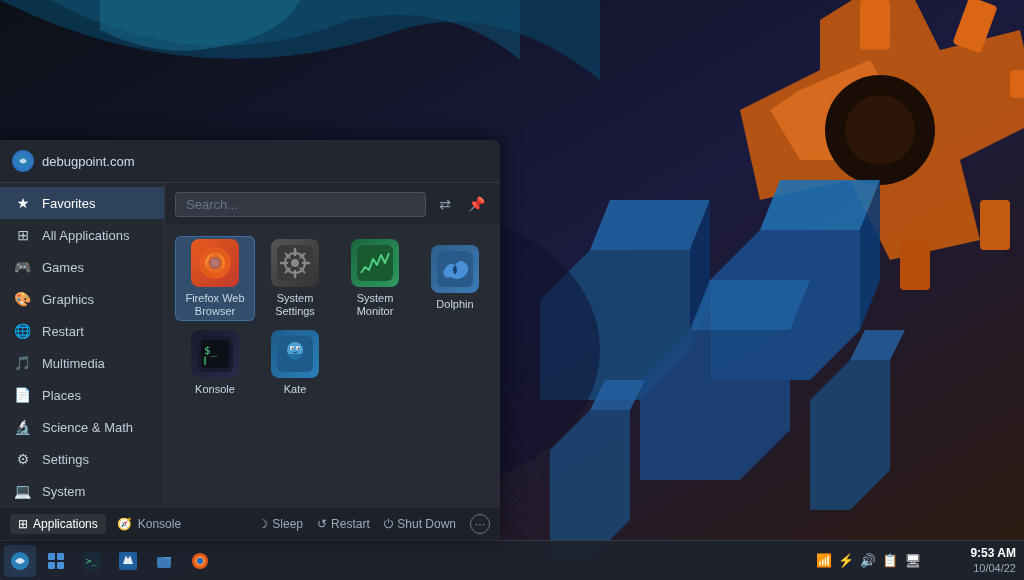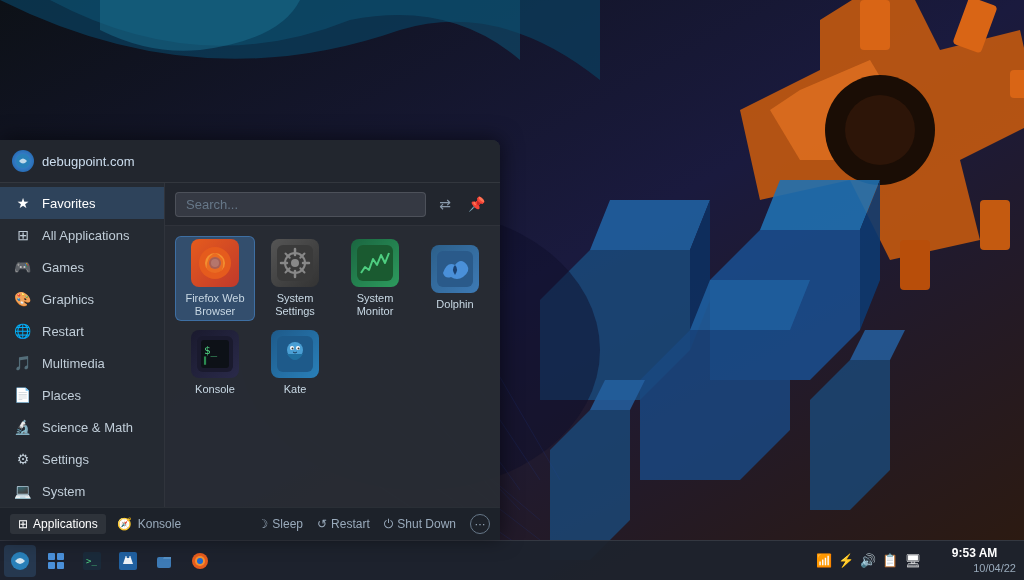--- a/index.html
+++ b/index.html
@@ -73,21 +73,21 @@
     .taskbar-sys-icons {
       display: flex;
       align-items: center;
       gap: 6px;
       margin-right: 8px;
     }
 
     .taskbar-time {
       display: flex;
       flex-direction: column;
-      align-items: center;
+      align-items: flex-end;
       line-height: 1.3;
     }
 
     
     #start-menu {
       position: absolute;
       bottom: 40px;
       left: 0;
       width: 500px;
       height: 400px;

